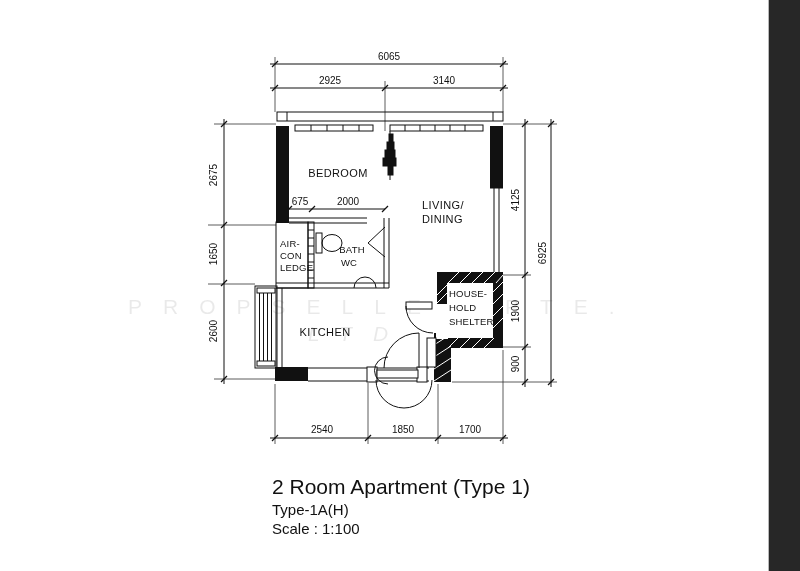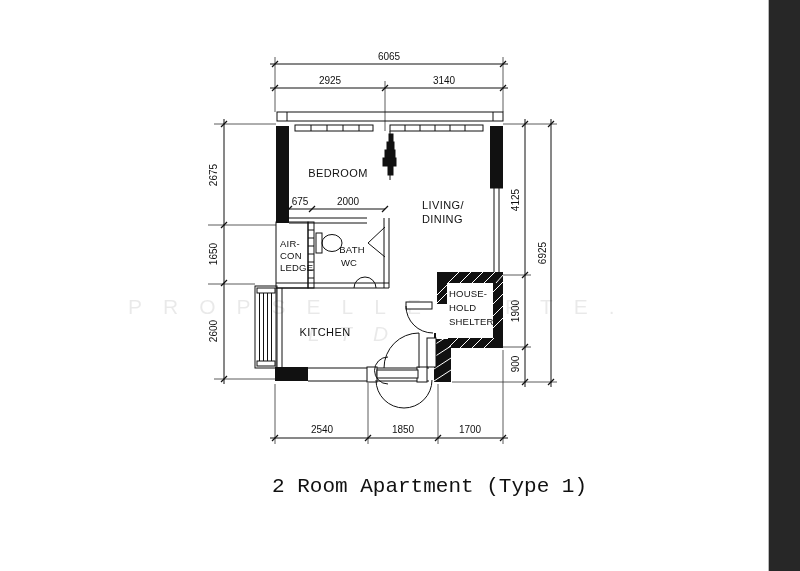--- a/index.html
+++ b/index.html
@@ -5,21 +5,21 @@
   html,body{margin:0;padding:0;background:#fff;}
   .screen{position:relative;width:800px;height:571px;background:#ffffff;overflow:hidden;
           font-family:"Liberation Sans",sans-serif;}
   .dark-edge{position:absolute;top:0;right:0;width:31px;height:571px;background:#272727;
              border-left:1px solid #b9b9b9;}
   .watermark{position:absolute;color:rgba(0,0,0,0.085);font-size:21px;letter-spacing:21px;
              white-space:nowrap;font-family:"Liberation Sans",sans-serif;}
   .wm1{left:128px;top:295px;}
   .wm2{left:308px;top:322px;font-style:italic;}
   svg{position:absolute;left:0;top:0;}
-  .titleblock{position:absolute;left:272px;top:474px;font-family:Liberation Mono, monospace;color:#111;}
+  .titleblock{position:absolute;left:272px;top:474px;font-family:Liberation Sans, sans-serif;color:#111;}
   .titleblock .t1{font-size:21px;line-height:26px;}
   .titleblock .t2{font-size:15px;line-height:19px;}
   .titleblock .t3{font-size:15px;line-height:19px;}
   text{fill:#111;}
   .dimtxt{font-size:10px;}
   .roomtxt{font-size:11px;letter-spacing:0.4px;}
   .roomtxt-s{font-size:9.5px;letter-spacing:0.2px;}
 </style>
 </head>
 <body>
@@ -240,16 +240,18 @@
       <text x="349" y="266" text-anchor="middle" class="roomtxt-s">WC</text>
       <text x="325" y="336" text-anchor="middle" class="roomtxt">KITCHEN</text>
       <text x="449" y="297" class="roomtxt-s">HOUSE-</text>
       <text x="449" y="311" class="roomtxt-s">HOLD</text>
       <text x="449" y="325" class="roomtxt-s">SHELTER</text>
     </g>
   </svg>
 
   <div class="titleblock">
     <div class="t1">2 Room Apartment (Type 1)</div>
+    <div class="t2">Type-1A(H)</div>
+    <div class="t3">Scale : 1:100</div>
   </div>
 
   <div class="dark-edge"></div>
 </div>
 
 </body></html>

